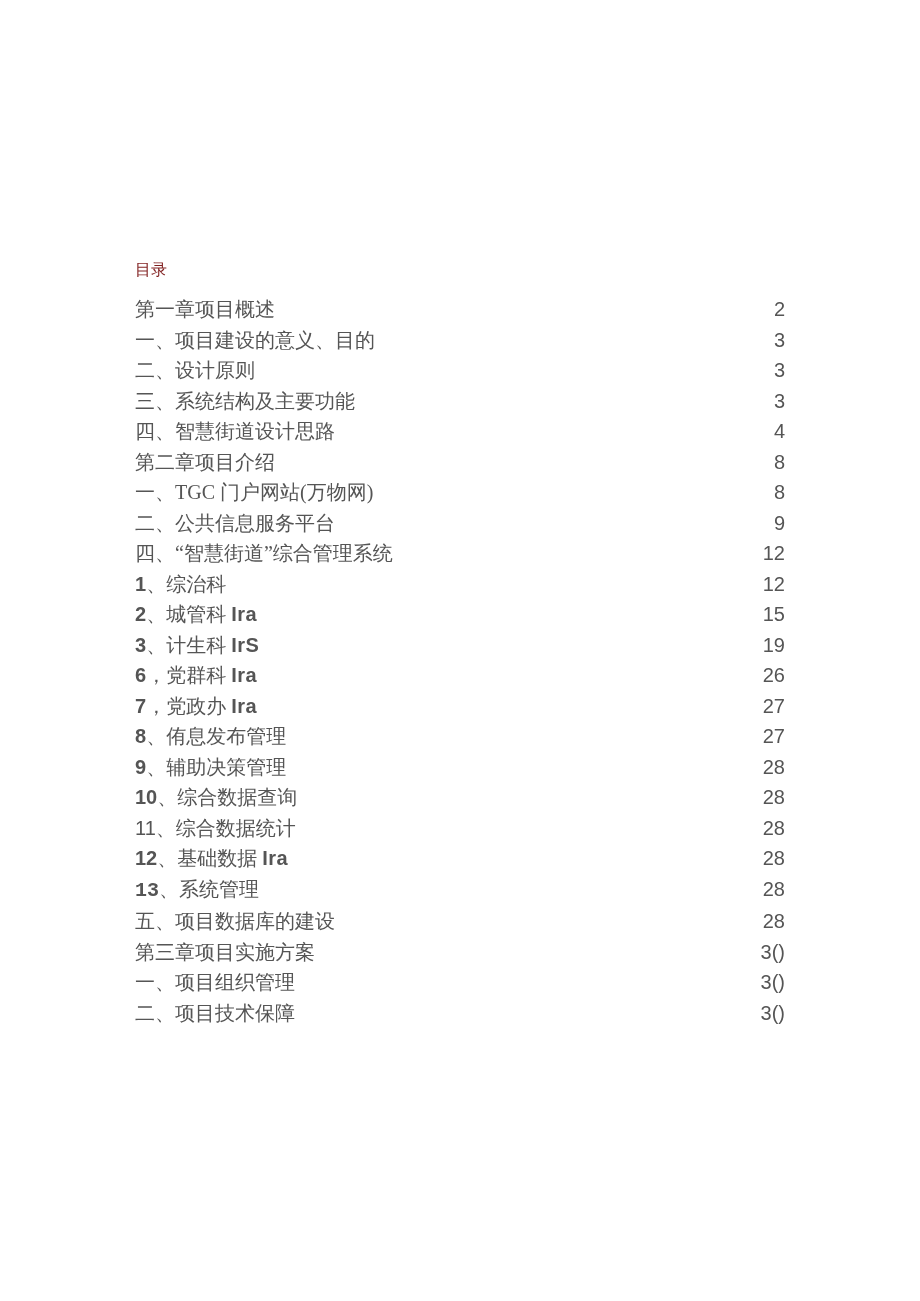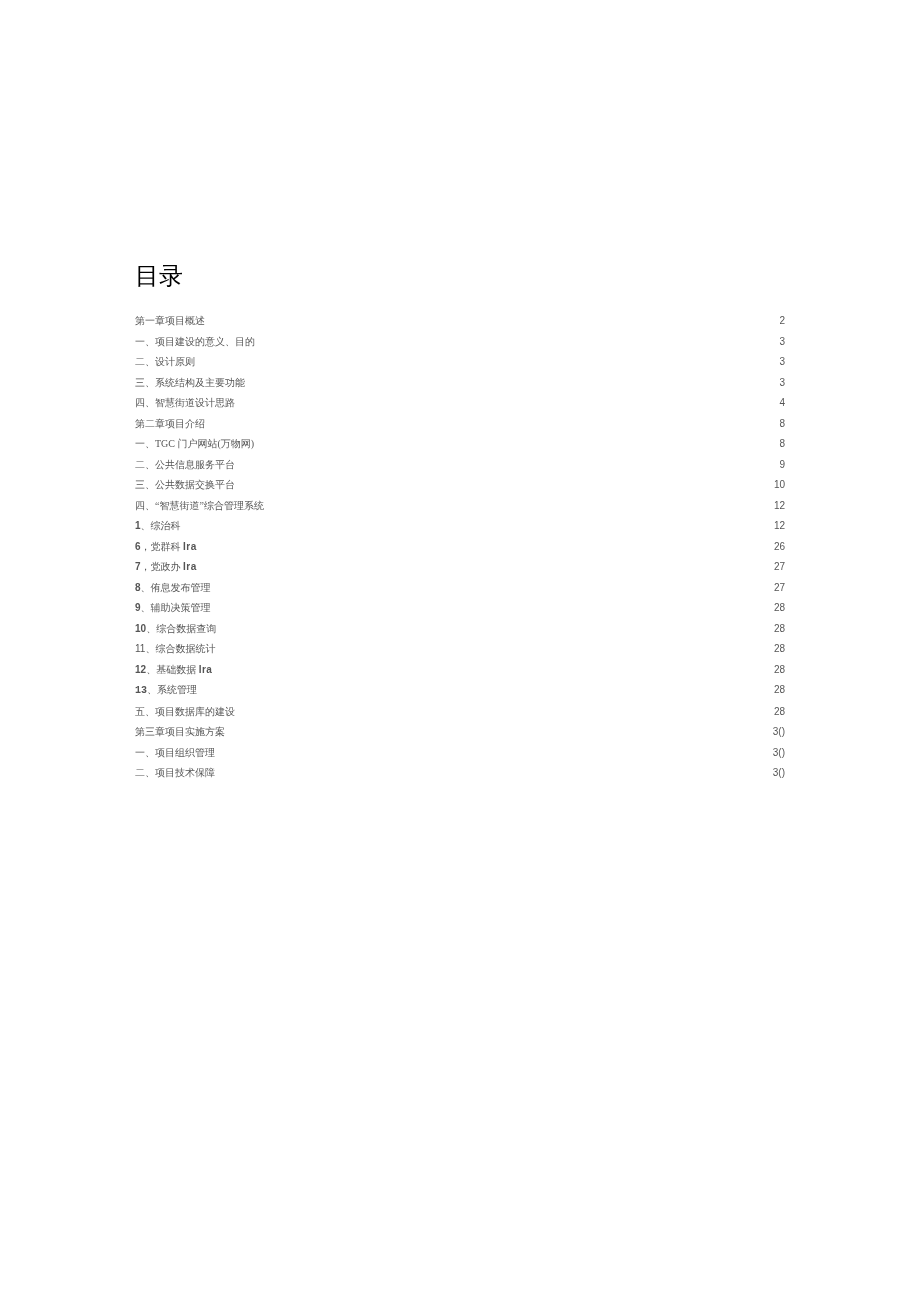--- a/index.html
+++ b/index.html
@@ -12,28 +12,28 @@
     width: 920px;
     height: 1301px;
     position: relative;
     background: #fff;
     font-family: "Microsoft YaHei", "SimSun", "Arial", sans-serif;
     color: #333;
     box-sizing: border-box;
     padding: 260px 135px 0 135px;
   }
   .title {
-    font-size: 24px;
-    color: #000000;
+    font-size: 16px;
+    color: #7f1d1d;
     font-weight: 500;
-    margin-bottom: 24px;
+    margin-bottom: 18px;
     font-family: "Microsoft YaHei", "SimHei", sans-serif;
   }
   .toc {
-    font-size: 10px;
+    font-size: 20px;
     color: #555;
     text-align: center;
   }
   .toc-row {
     display: flex;
     align-items: baseline;
     white-space: nowrap;
     line-height: 1.0;
     margin-bottom: 10.5px;
     font-family: "SimSun", "Microsoft YaHei", serif;
@@ -119,33 +119,38 @@
         <span class="toc-label"><span>一、TGC 门户网站(万物网)</span></span>
         <span class="toc-dots"></span>
         <span class="toc-page">8</span>
       </div>
       <div class="toc-row">
         <span class="toc-label"><span>二、公共信息服务平台</span></span>
         <span class="toc-dots"></span>
         <span class="toc-page">9</span>
       </div>
       <div class="toc-row">
-        <span class="toc-label"><span>三、公共数据交换平台</span></span>
-        <span class="toc-dots"></span>
-        <span class="toc-page">10</span>
-      </div>
-      <div class="toc-row">
         <span class="toc-label"><span>四、“智慧街道”综合管理系统</span></span>
         <span class="toc-dots"></span>
         <span class="toc-page">12</span>
       </div>
       <div class="toc-row">
         <span class="toc-label"><span class="num" style="font-weight: 700;">1</span><span>、</span><span>综治科</span></span>
         <span class="toc-dots"></span>
         <span class="toc-page">12</span>
+      </div>
+      <div class="toc-row">
+        <span class="toc-label"><span class="num" style="font-weight: 700;">2</span><span>、</span><span>城管科 </span><span class="ira">Ira</span></span>
+        <span class="toc-dots bold"></span>
+        <span class="toc-page">15</span>
+      </div>
+      <div class="toc-row">
+        <span class="toc-label"><span class="num" style="font-weight: 700;">3</span><span>、</span><span>计生科 </span><span class="ira">IrS</span></span>
+        <span class="toc-dots bold"></span>
+        <span class="toc-page">19</span>
       </div>
       <div class="toc-row">
         <span class="toc-label"><span class="num" style="font-weight: 700;">6</span><span>，</span><span>党群科 </span><span class="ira">Ira</span></span>
         <span class="toc-dots bold"></span>
         <span class="toc-page">26</span>
       </div>
       <div class="toc-row">
         <span class="toc-label"><span class="num" style="font-weight: 700;">7</span><span>，</span><span>党政办 </span><span class="ira">Ira</span></span>
         <span class="toc-dots bold"></span>
         <span class="toc-page">27</span>

